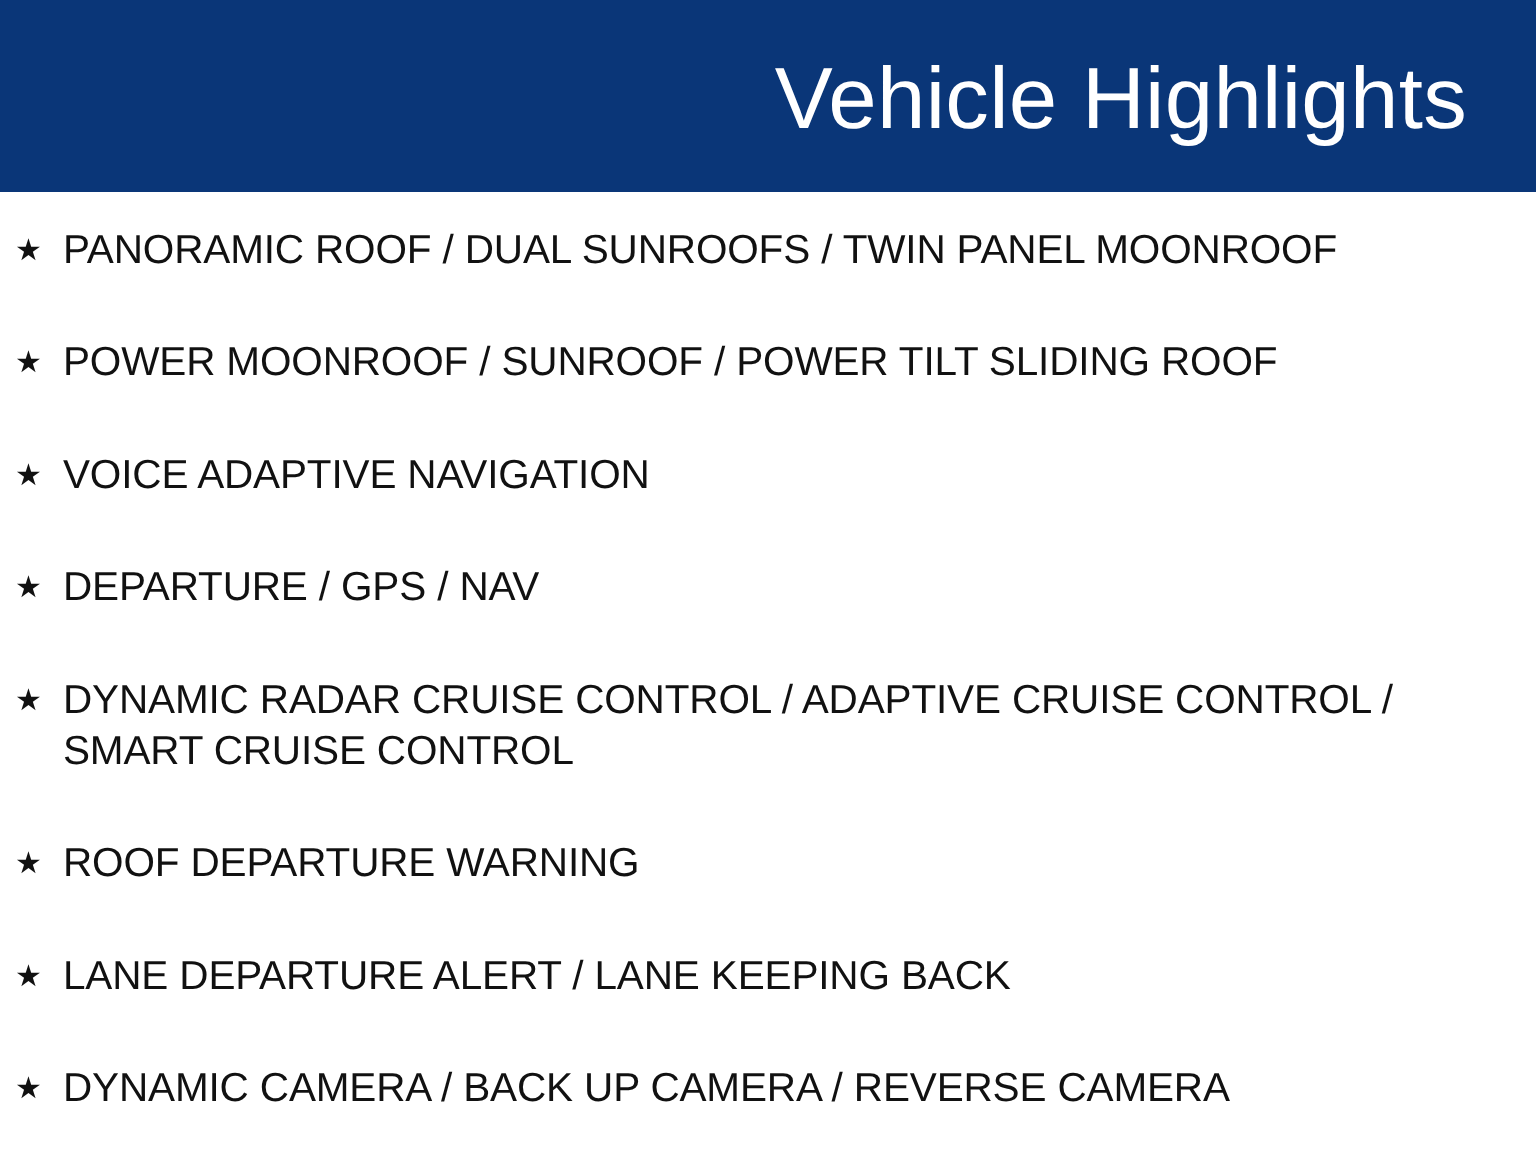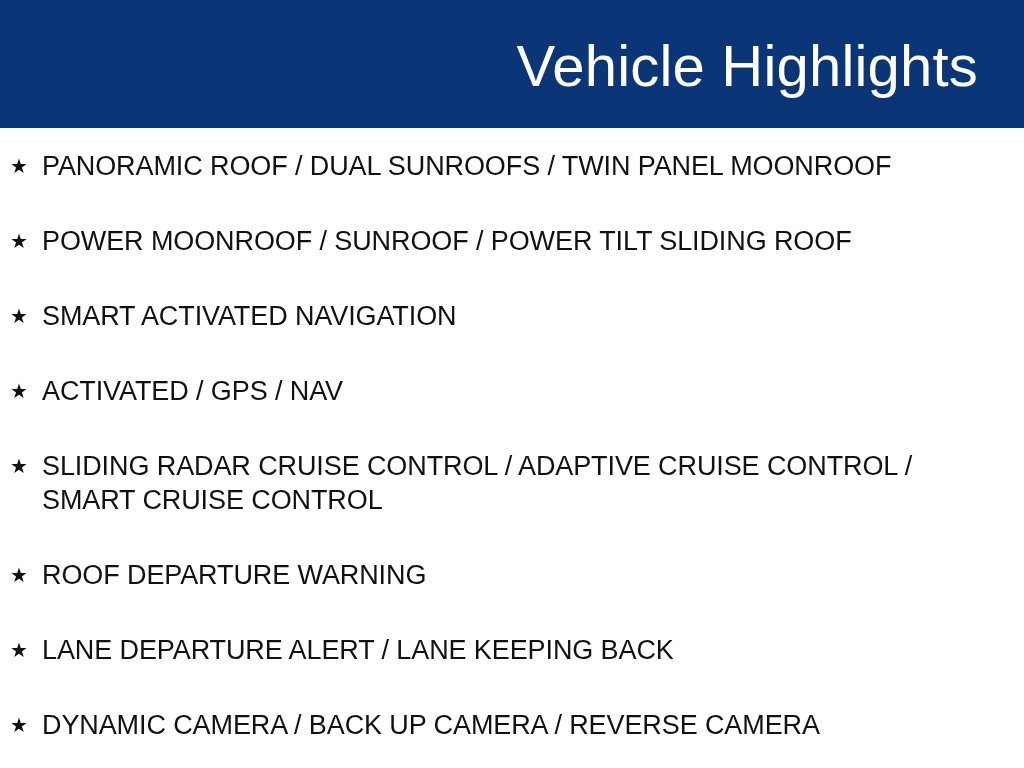--- a/index.html
+++ b/index.html
@@ -112,31 +112,31 @@
       <span class="highlight-text">PANORAMIC ROOF / DUAL SUNROOFS / TWIN PANEL MOONROOF</span>
     </li>
 
     <li class="highlight-item">
       <span class="bullet-star">★</span>
       <span class="highlight-text">POWER MOONROOF / SUNROOF / POWER TILT SLIDING ROOF</span>
     </li>
 
     <li class="highlight-item">
       <span class="bullet-star">★</span>
-      <span class="highlight-text">SMART ACTIVATED NAVIGATION</span>
+      <span class="highlight-text">VOICE ADAPTIVE NAVIGATION</span>
     </li>
 
     <li class="highlight-item">
       <span class="bullet-star">★</span>
-      <span class="highlight-text">ACTIVATED / GPS / NAV</span>
+      <span class="highlight-text">DEPARTURE / GPS / NAV</span>
     </li>
 
     <li class="highlight-item">
       <span class="bullet-star">★</span>
-      <span class="highlight-text">SLIDING RADAR CRUISE CONTROL / ADAPTIVE CRUISE CONTROL / SMART CRUISE CONTROL</span>
+      <span class="highlight-text">DYNAMIC RADAR CRUISE CONTROL / ADAPTIVE CRUISE CONTROL / SMART CRUISE CONTROL</span>
     </li>
 
     <li class="highlight-item">
       <span class="bullet-star">★</span>
       <span class="highlight-text">ROOF DEPARTURE WARNING</span>
     </li>
 
     <li class="highlight-item">
       <span class="bullet-star">★</span>
       <span class="highlight-text">LANE DEPARTURE ALERT / LANE KEEPING BACK</span>

